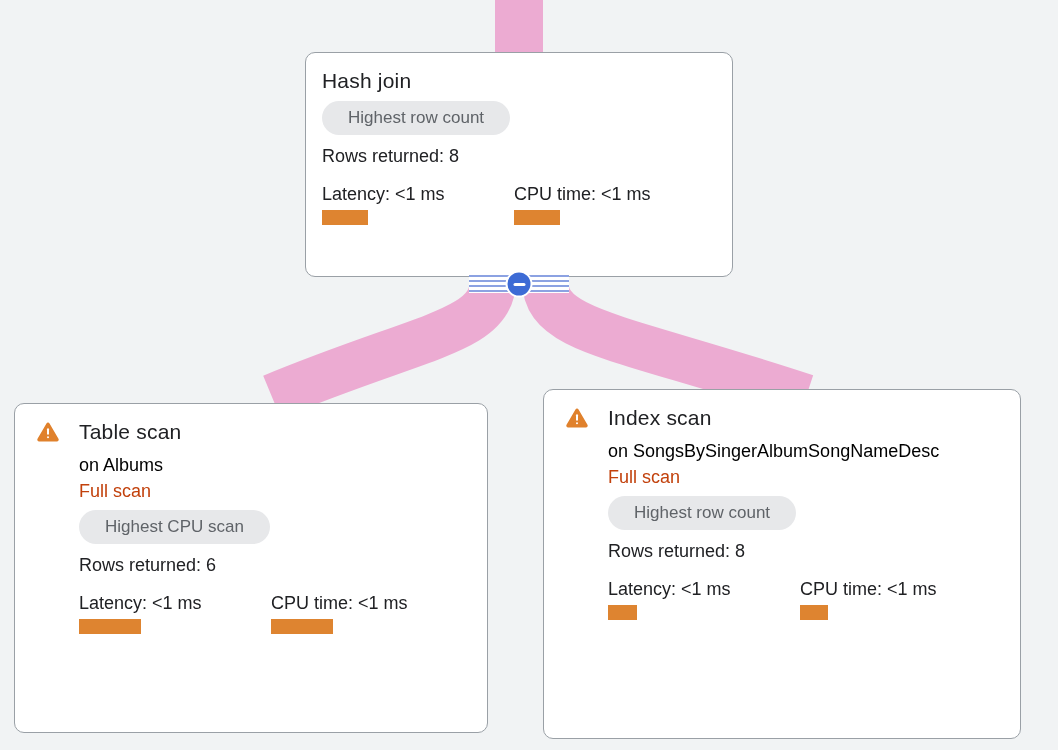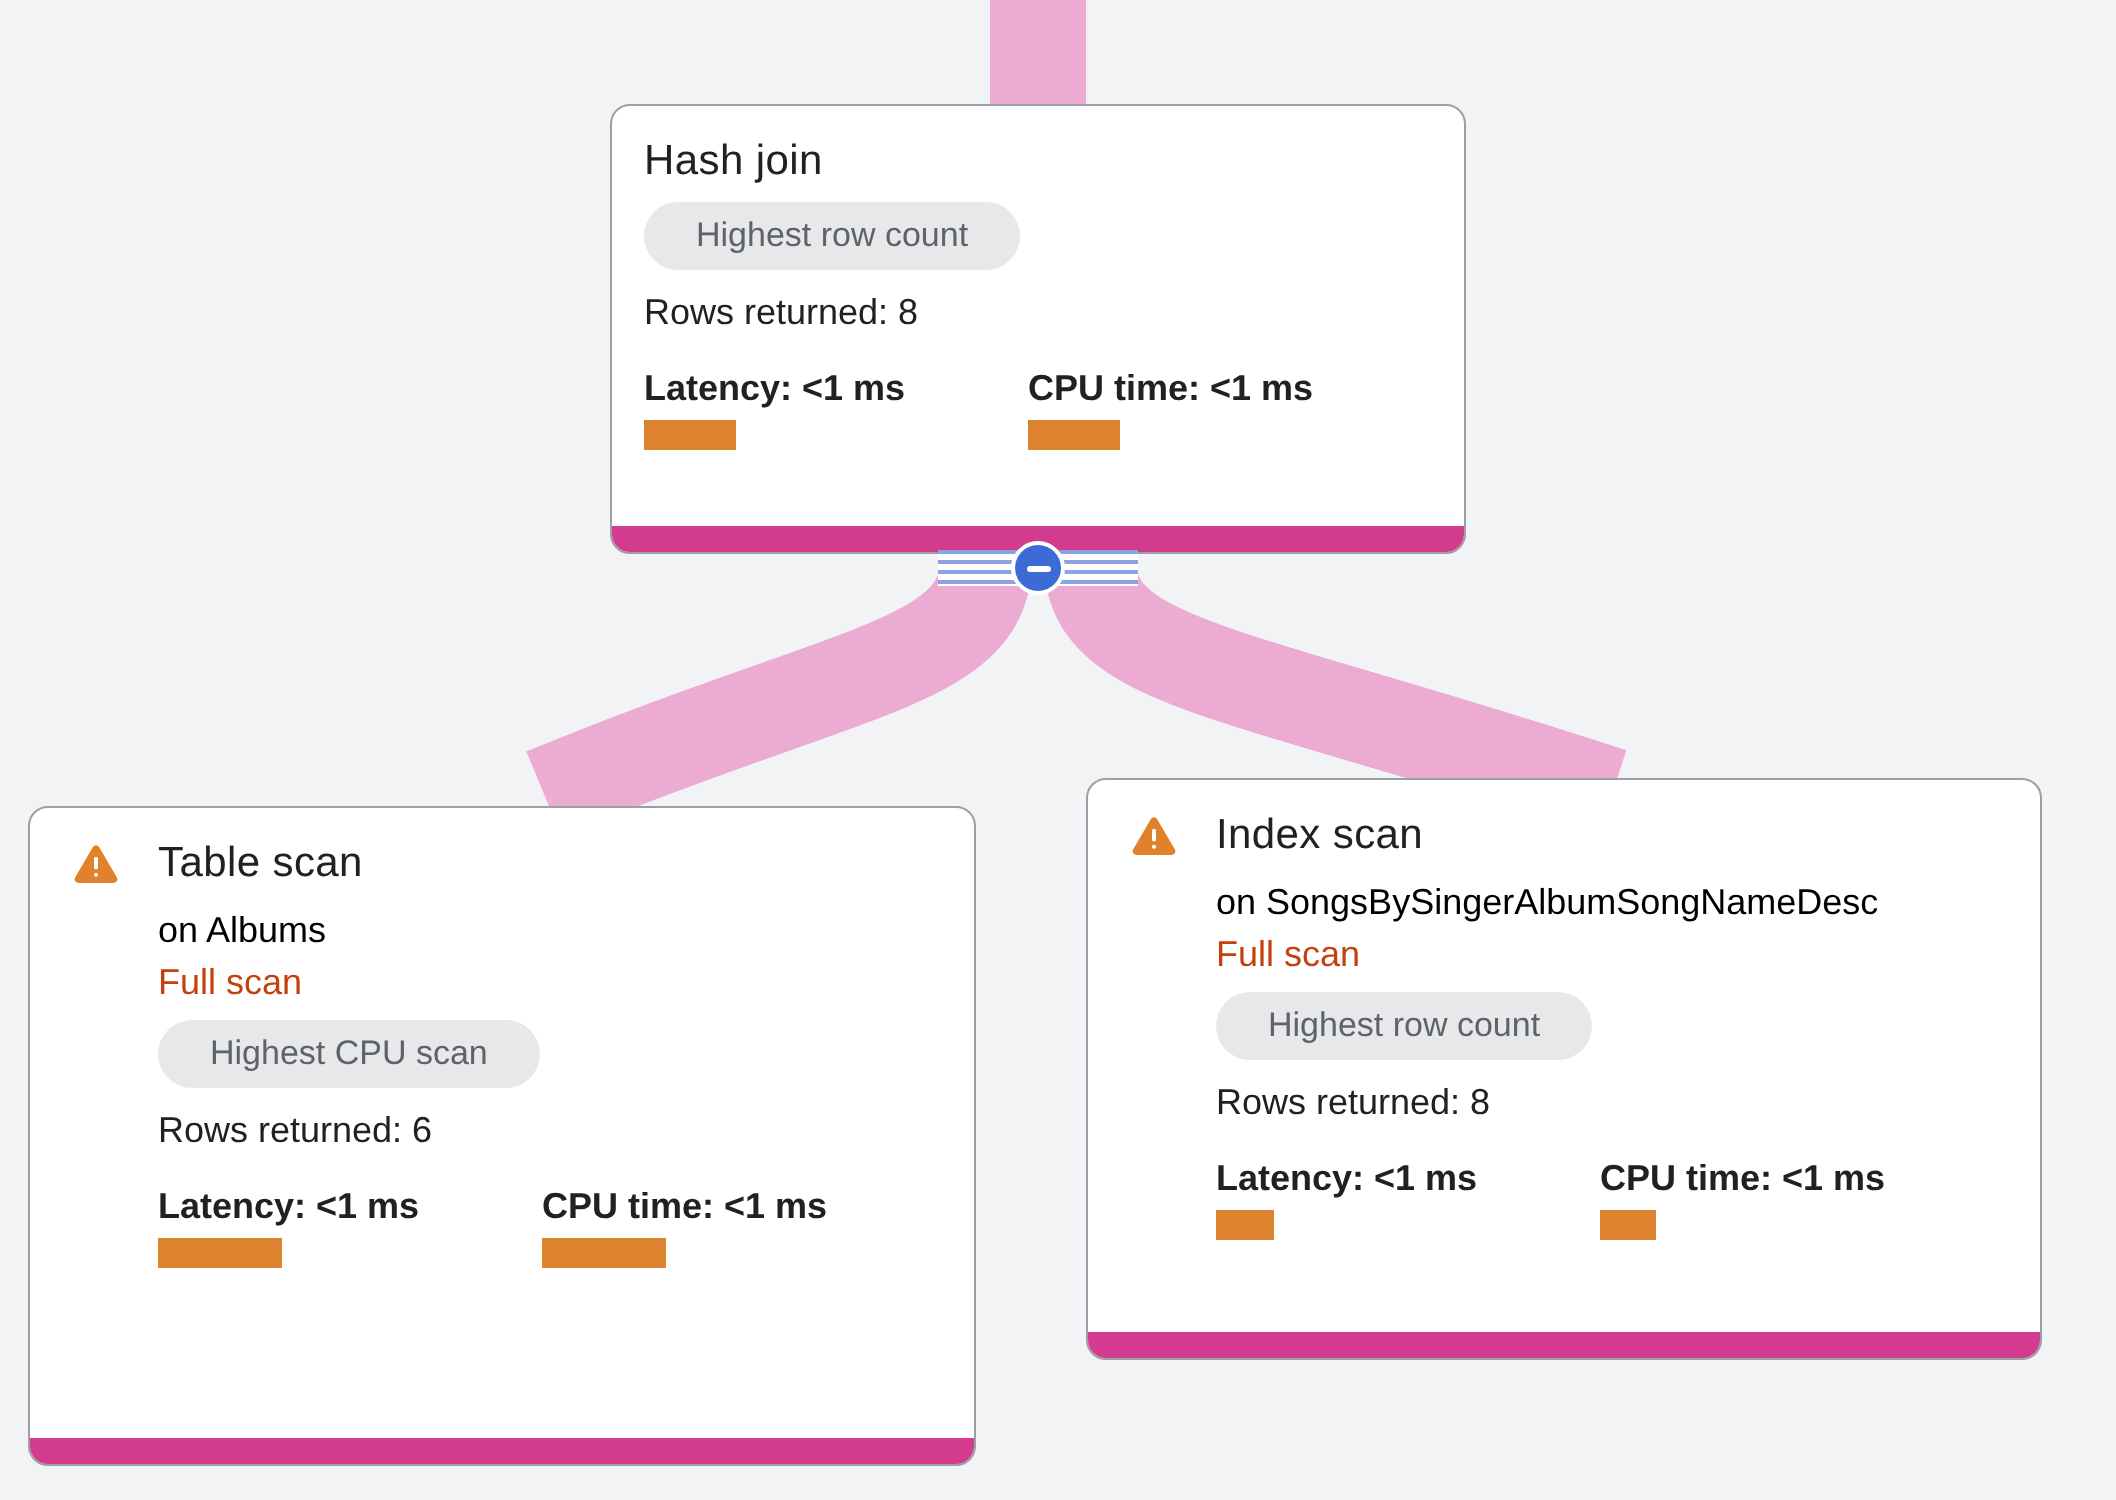--- a/index.html
+++ b/index.html
@@ -14,25 +14,24 @@
   #edges { position:absolute; left:0; top:0; width:1058px; height:750px; z-index:0; }
 
   .card {
     position:absolute;
     background:#FFFFFF;
     border:1px solid #9AA0A6;
     border-radius:10px;
     overflow:hidden;
     z-index:2;
     display:flex;
-    flex-direction:column;
   }
   .card-hash-join  { left:305px; top:52px;  width:428px; height:225px; }
   .card-table-scan { left:14px;  top:403px; width:474px; height:330px; }
-  .card-index-scan { left:543px; top:389px; width:478px; height:291px; }
+  .card-index-scan { left:543px; top:389px; width:478px; height:350px; }
 
   .card-content { padding:14px 16px 0 16px; flex:1 1 auto; }
 
   .title-row { display:flex; align-items:center; }
   .warn-icon { width:22px; height:20px; margin-left:6px; margin-right:20px; flex:0 0 auto; }
   .node-title { font-size:21px; font-weight:500; line-height:28px; letter-spacing:.2px; }
 
   .indented { margin-left:48px; }
 
   .node-subtitle { font-size:18px; line-height:26px; margin-top:6px; color:#000000; }
@@ -42,21 +41,21 @@
   .badge {
     display:inline-flex; align-items:center;
     height:34px; padding:0 26px;
     background:#E7E8EA; border-radius:17px;
     font-size:17px; color:#5F6368; white-space:nowrap;
   }
 
   .rows-returned { font-size:18px; line-height:24px; margin-top:9px; }
 
   .metrics { display:flex; margin-top:14px; }
-  .metric  { width:192px; flex:0 0 auto;font-weight:bold; }
+  .metric  { width:192px; flex:0 0 auto; }
   .metric:last-child { width:auto; }
   .metric-label { font-size:18px; line-height:24px; white-space:nowrap; }
   .metric-bar { height:15px; margin-top:4px; background:#DE8430; }
 
   .accent-bar { height:13px; flex:0 0 auto; background:#D33C8E; }
 
   
   .collapse-rail {
     position:absolute; left:469px; top:275px; width:100px; height:18px; z-index:3;
     background:repeating-linear-gradient(to bottom, #8CA2E2 0 2px, #FFFFFF 2px 5px);

